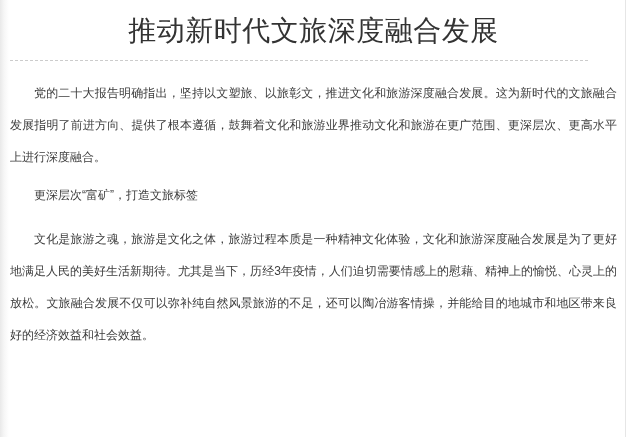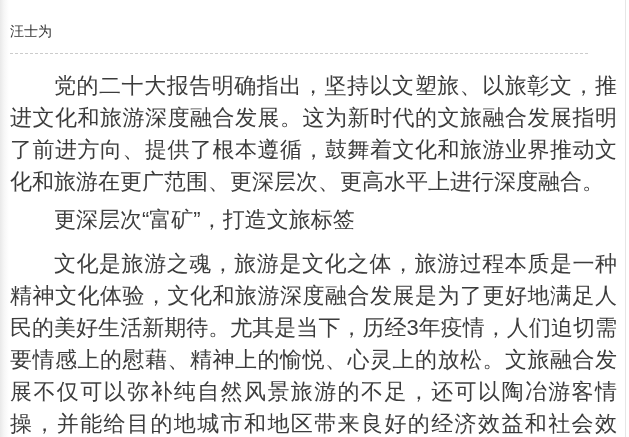--- a/index.html
+++ b/index.html
@@ -54,39 +54,39 @@
     color: #333333;
   }
   .divider {
     margin-top: 12px;
     width: 578px;
     border-top: 1px dashed #cccccc;
     height: 0;
   }
   .para {
     margin: 16px 0 0;
-    font-size: 22px;
+    font-size: 12px;
     line-height: 32px;
     color: #3c3c3c;
     text-indent: 2em;
     text-align: justify;
   }
   .subhead {
     margin-top: 6px;
   }
   .p-final {
     margin-top: 12px;
   }
 </style>
 </head>
 <body>
 
 <div class="page">
   <div class="edge-left"></div>
   <div class="edge-right"></div>
   <div class="content">
-    <div class="author">汪士为</div>
+    <h1 class="title">推动新时代文旅深度融合发展</h1>
     <div class="divider"></div>
     <p class="para">党的二十大报告明确指出，坚持以文塑旅、以旅彰文，推进文化和旅游深度融合发展。这为新时代的文旅融合发展指明了前进方向、提供了根本遵循，鼓舞着文化和旅游业界推动文化和旅游在更广范围、更深层次、更高水平上进行深度融合。</p>
     <p class="para subhead">更深层次“富矿”，打造文旅标签</p>
     <p class="para p-final">文化是旅游之魂，旅游是文化之体，旅游过程本质是一种精神文化体验，文化和旅游深度融合发展是为了更好地满足人民的美好生活新期待。尤其是当下，历经3年疫情，人们迫切需要情感上的慰藉、精神上的愉悦、心灵上的放松。文旅融合发展不仅可以弥补纯自然风景旅游的不足，还可以陶冶游客情操，并能给目的地城市和地区带来良好的经济效益和社会效益。</p>
   </div>
 </div>
 
 </body></html>

